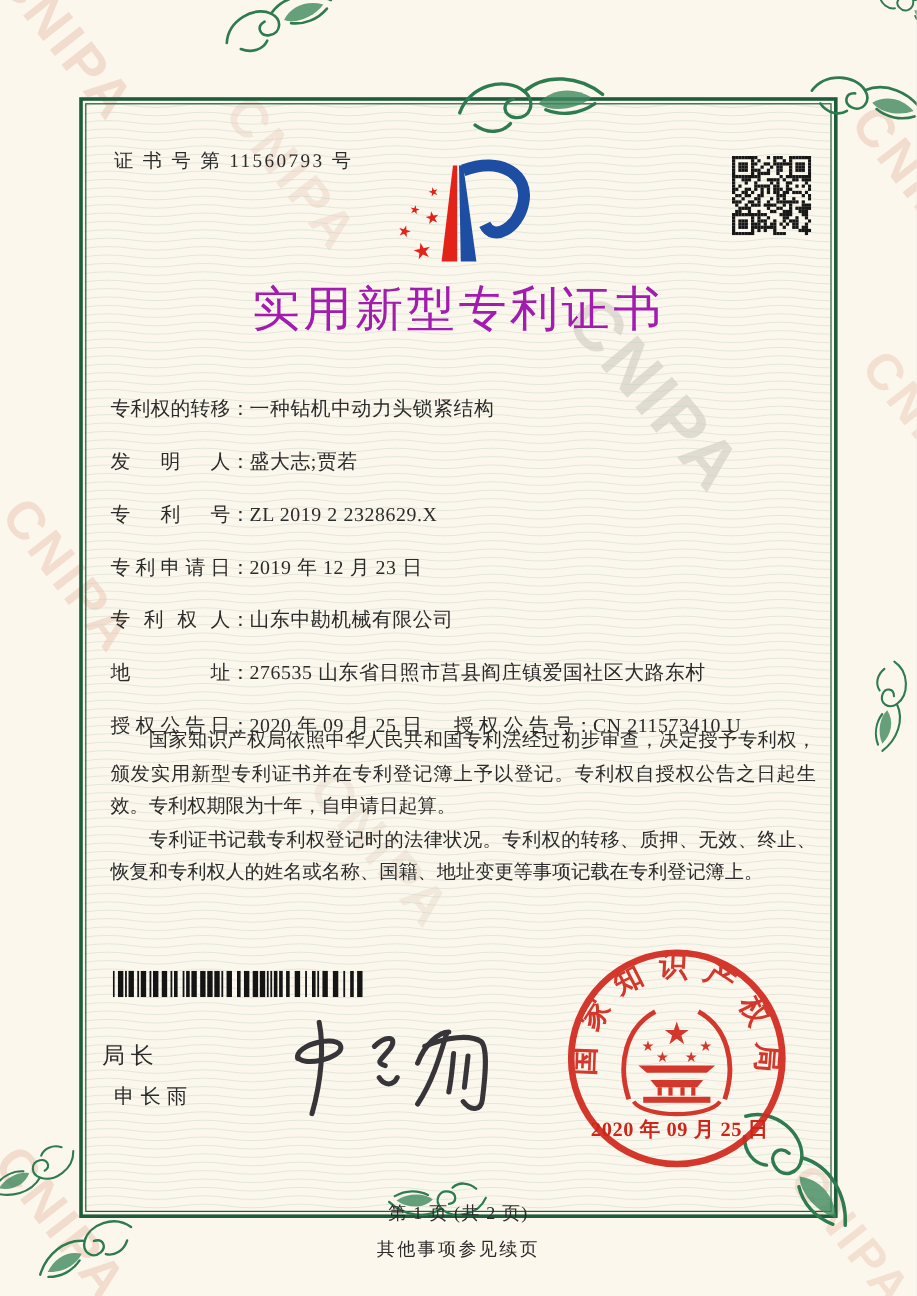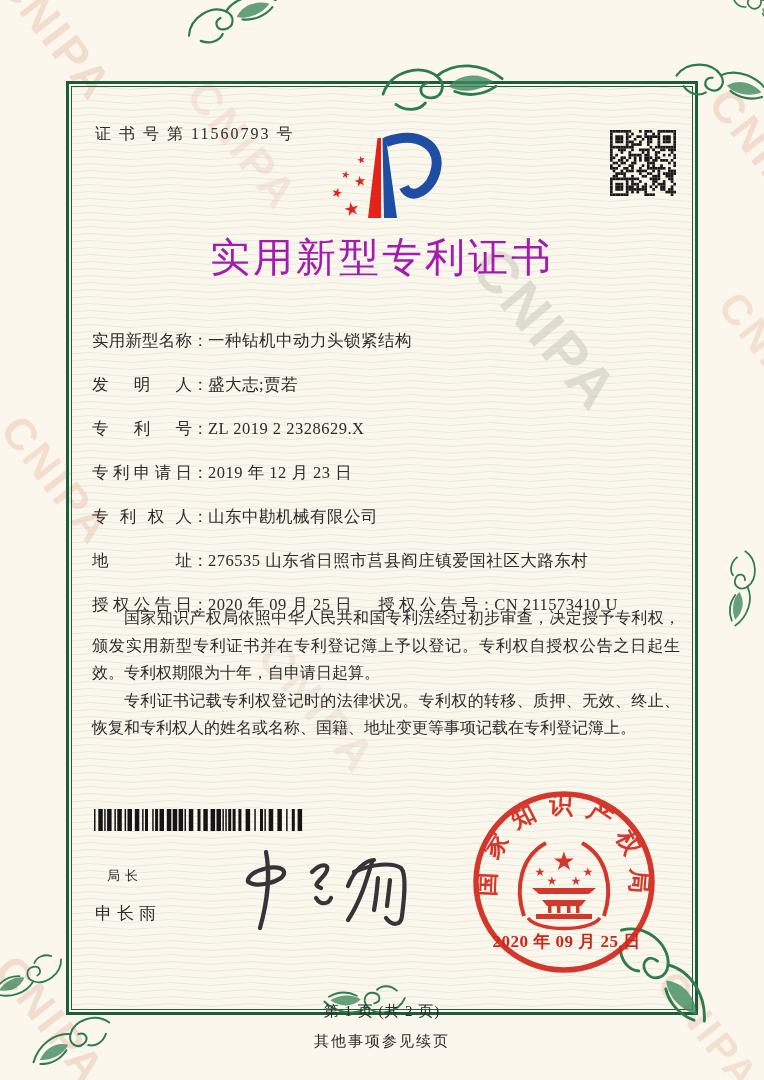--- a/index.html
+++ b/index.html
@@ -22,21 +22,21 @@
   .fields{position:absolute;left:92px;top:330px;width:590px;font-size:16.5px;z-index:5;}
   .frow{margin-bottom:23px;min-height:21px;line-height:21px;white-space:nowrap;}
   .flabel{display:inline-block;width:100px;text-align:justify;text-align-last:justify;vertical-align:top;}
   .colon{display:inline-block;width:16px;vertical-align:top;}
   .fvalue{letter-spacing:0.5px;text-align:right;}
   .grant-right{margin-left:26px;margin-top:47px;}
   .body{position:absolute;left:92px;top:604px;width:588px;font-size:16px;
       line-height:27.5px;text-align:justify;z-index:5;}
   .body p{margin:0;text-indent:2em;}
   .barcode{position:absolute;left:94px;top:809px;z-index:5;}
-  .sig-title{position:absolute;left:107px;top:867px;font-size:13px;letter-spacing:5px;z-index:5;}
+  .sig-title{position:absolute;left:85px;top:867px;font-size:19px;letter-spacing:5px;z-index:5;}
   .sig-name{position:absolute;left:95px;top:902px;font-size:17px;letter-spacing:5px;z-index:5;}
   .signature{position:absolute;left:220px;top:838px;z-index:6;}
   .seal{position:absolute;left:468px;top:786px;z-index:6;}
   .seal-date{position:absolute;left:474px;top:930px;width:185px;text-align:center;
       font-size:17px;font-weight:bold;color:#cf2418;letter-spacing:0.5px;z-index:7;}
   .page-info{position:absolute;left:0;top:980px;width:100%;text-align:center;
       font-size:15px;letter-spacing:1px;z-index:5;margin-top:22px;}
   .note{position:absolute;left:0;top:1032px;width:100%;text-align:center;
       font-size:15px;letter-spacing:2px;z-index:5;}
 </style>
@@ -539,21 +539,21 @@
       <rect x="36.96" y="63.36" width="2.69" height="2.69" fill="#161616"></rect>
       <rect x="39.60" y="63.36" width="2.69" height="2.69" fill="#161616"></rect>
       <rect x="42.24" y="63.36" width="2.69" height="2.69" fill="#161616"></rect>
       <rect x="60.72" y="63.36" width="2.69" height="2.69" fill="#161616"></rect>
     </svg>
 
   <div class="title">实用新型专利证书</div>
 
   <div class="fields">
     <div class="frow">
-      <span class="flabel">实用新型名称</span><span class="colon">：</span><span class="fvalue">一种钻机中动力头锁紧结构</span>
+      <span class="flabel">专利权的转移</span><span class="colon">：</span><span class="fvalue">一种钻机中动力头锁紧结构</span>
     </div>
     <div class="frow">
       <span class="flabel">发明人</span><span class="colon">：</span><span class="fvalue">盛大志;贾若</span>
     </div>
     <div class="frow">
       <span class="flabel">专利号</span><span class="colon">：</span><span class="fvalue">ZL 2019 2 2328629.X</span>
     </div>
     <div class="frow">
       <span class="flabel">专利申请日</span><span class="colon">：</span><span class="fvalue">2019 年 12 月 23 日</span>
     </div>

